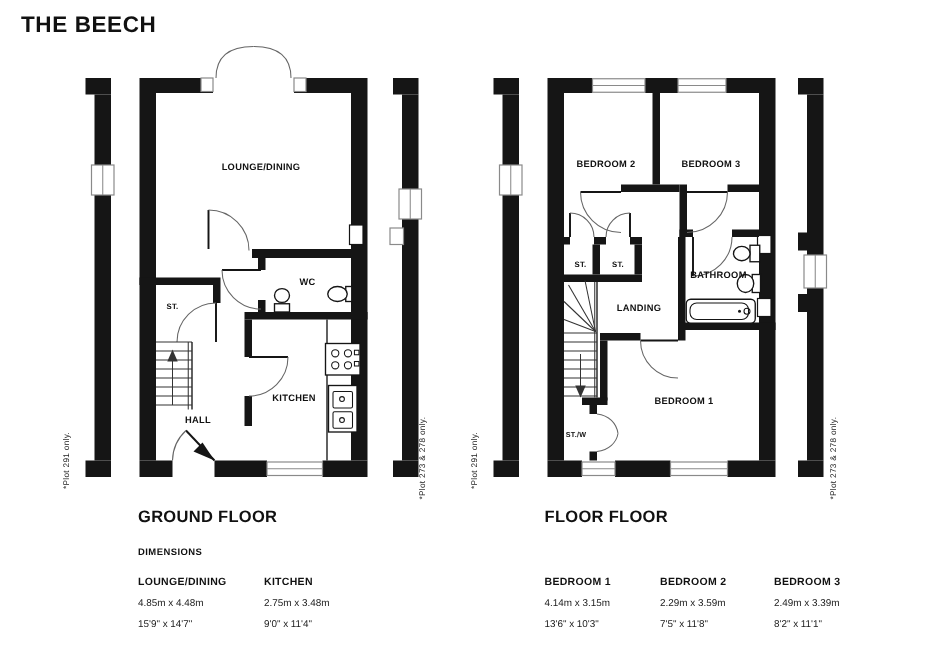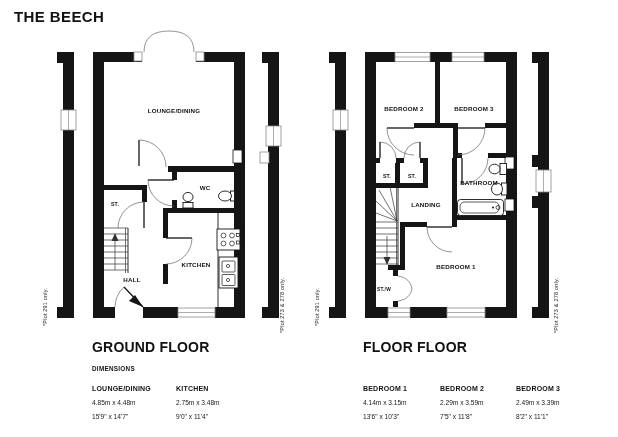--- a/index.html
+++ b/index.html
@@ -14,21 +14,21 @@
   .winline{stroke:#8a8a8a;stroke-width:0.7;fill:none;}
   .notch{fill:#fff;stroke:#151515;stroke-width:0.8;}
   .fix{fill:#fff;stroke:#151515;stroke-width:0.9;}
   .fix2{fill:none;stroke:#151515;stroke-width:0.7;}
   .steps{stroke:#333;stroke-width:0.7;fill:none;}
   .roomlbl{font-family:"Liberation Sans",sans-serif;font-weight:bold;font-size:6.2px;
            fill:#111;text-anchor:middle;letter-spacing:.2px;}
   .roomlbl.small{font-size:5.2px;}
   .roomlbl.tiny{font-size:4.8px;}
   .title{position:absolute;left:14px;top:8px;font-size:15px;font-weight:bold;letter-spacing:.4px;}
-  .floor-heading{position:absolute;top:339px;font-size:14px;font-weight:bold;letter-spacing:.2px;}
+  .floor-heading{position:absolute;top:339px;font-size:11px;font-weight:bold;letter-spacing:.2px;}
   .dims-label{position:absolute;left:92px;top:365px;font-size:6.3px;font-weight:bold;letter-spacing:.3px;}
   .dim-col{position:absolute;top:385px;}
   .dim-name{font-size:7px;font-weight:bold;line-height:7px;margin-bottom:7px;letter-spacing:.2px;}
   .dim-val{font-size:6.6px;line-height:7px;margin-bottom:7px;color:#1a1a1a;}
   .vnote{position:absolute;font-size:5.5px;color:#222;white-space:nowrap;
          transform:rotate(-90deg);transform-origin:0 0;letter-spacing:.2px;}
 </style>
 </head>
 <body>
 

